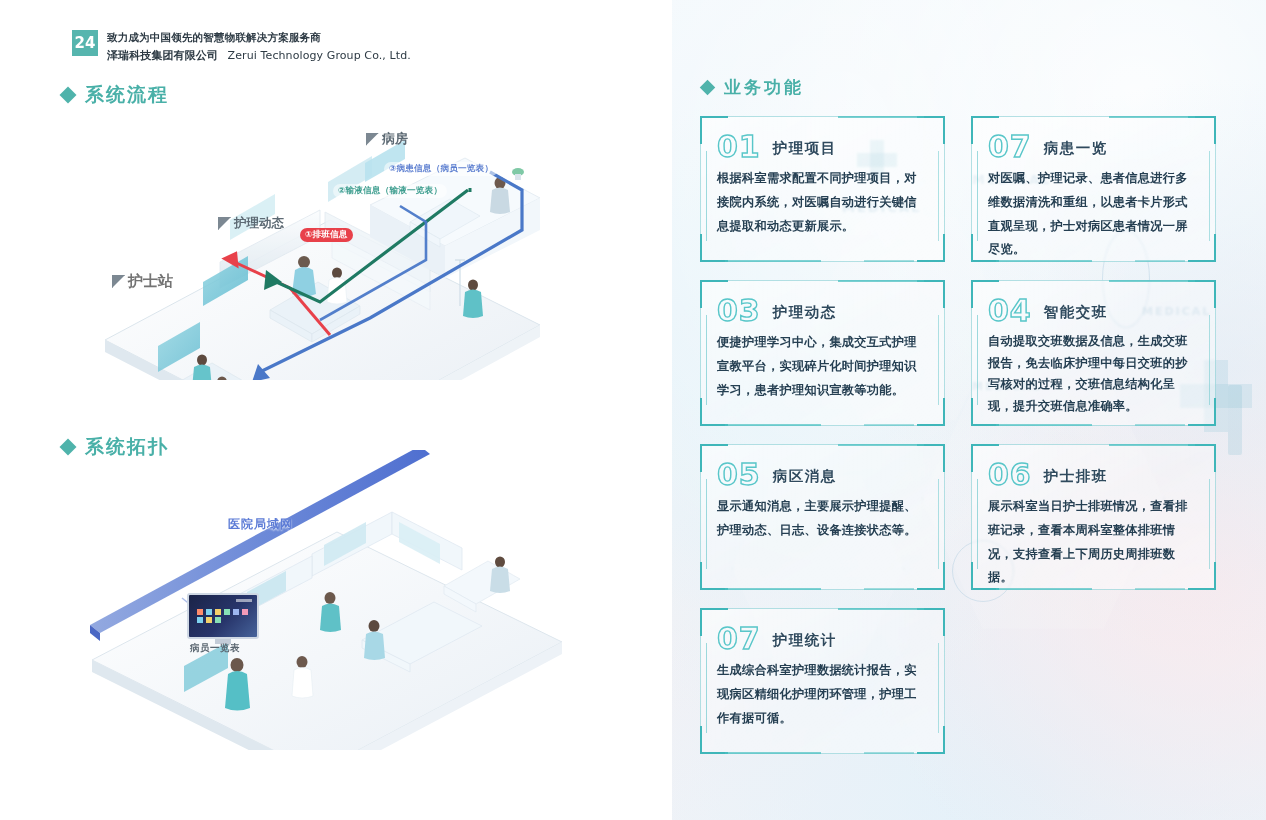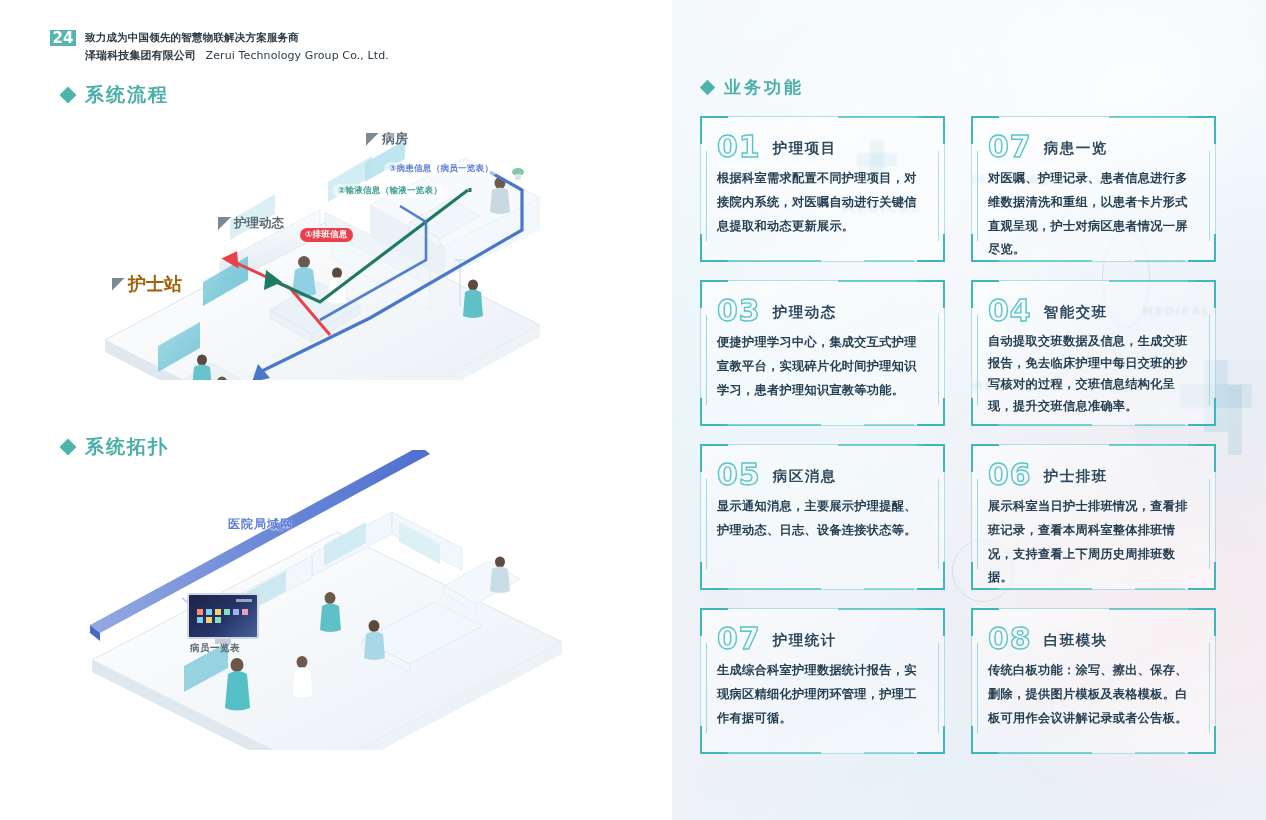--- a/index.html
+++ b/index.html
@@ -7,23 +7,24 @@
     width:1266px;height:820px;overflow:hidden;
     background:#ffffff;
     font-family:"DejaVu Sans","Liberation Sans",sans-serif;
     position:relative;
   }
   .page{position:absolute;inset:0;}
 
   
   .header{position:absolute;left:50px;top:30px;display:flex;align-items:flex-start;gap:9px;}
   .page-num{
-    width:26px;height:16px;background:#56b5ae;color:#fff;
+    width:26px;height:26px;background:#56b5ae;color:#fff;
     font-size:15px;font-weight:bold;display:flex;align-items:center;justify-content:center;
     letter-spacing:0px;
+    margin-left:22px;
   }
   .header-lines{display:flex;flex-direction:column;gap:3px;padding-top:1px;}
   .hdr-line1{font-size:10.5px;color:#2d3a44;font-weight:bold;letter-spacing:.2px;}
   .hdr-line2{font-size:11px;color:#2d3a44;letter-spacing:.1px;}
   .hdr-line2 .cn{font-weight:bold;}
 
   
   .sec-title{position:absolute;display:flex;align-items:center;gap:11px;}
   .diamond{
     width:12px;height:12px;background:#4fb3ab;transform:rotate(45deg);
@@ -284,21 +285,21 @@
     <div class="iso-label" style="left:296px;top:20px;">
       <span class="flag"></span>
       <span style="font-size:13px;color:#5d6a74;">病房</span>
     </div>
     <div class="iso-label" style="left:148px;top:105px;">
       <span class="flag"></span>
       <span style="font-size:12.5px;color:#5d6a74;">护理动态</span>
     </div>
     <div class="iso-label" style="left:42px;top:162px;">
       <span class="flag"></span>
-      <span style="font-size:18px;color:#a16207;">护士站</span>
+      <span style="font-size:15px;color:#737373;">护士站</span>
     </div>
 
     
     <div class="tag tag-red" style="left:230px;top:118px;">①排班信息</div>
     <div class="tag tag-green" style="left:263px;top:74px;">②输液信息（输液一览表）</div>
     <div class="tag tag-blue" style="left:314px;top:52px;">③病患信息（病员一览表）</div>
   </div>
 
   <div class="illus" style="left:62px;top:450px;width:520px;height:300px;">
     <svg width="520" height="300" viewBox="0 0 520 300">
@@ -501,31 +502,15 @@
       <span class="bar-bot2"></span>
       <span class="edge-l"></span>
       <span class="edge-r"></span>
       <div class="card-head">
         <span class="card-num">07</span>
         <span class="card-title">护理统计</span>
       </div>
       <div class="card-body">生成综合科室护理数据统计报告，实现病区精细化护理闭环管理，护理工作有据可循。</div>
     </div>
 
-    <div class="card">
-      <span class="corner c-tl"></span>
-      <span class="corner c-tr"></span>
-      <span class="corner c-bl"></span>
-      <span class="corner c-br"></span>
-      <span class="bar-top"></span>
-      <span class="bar-bot"></span>
-      <span class="bar-bot2"></span>
-      <span class="edge-l"></span>
-      <span class="edge-r"></span>
-      <div class="card-head">
-        <span class="card-num">08</span>
-        <span class="card-title">白班模块</span>
-      </div>
-      <div class="card-body">传统白板功能：涂写、擦出、保存、删除，提供图片模板及表格模板。白板可用作会议讲解记录或者公告板。</div>
-    </div>
 
   </div>
 </div>
 
 </body></html>

